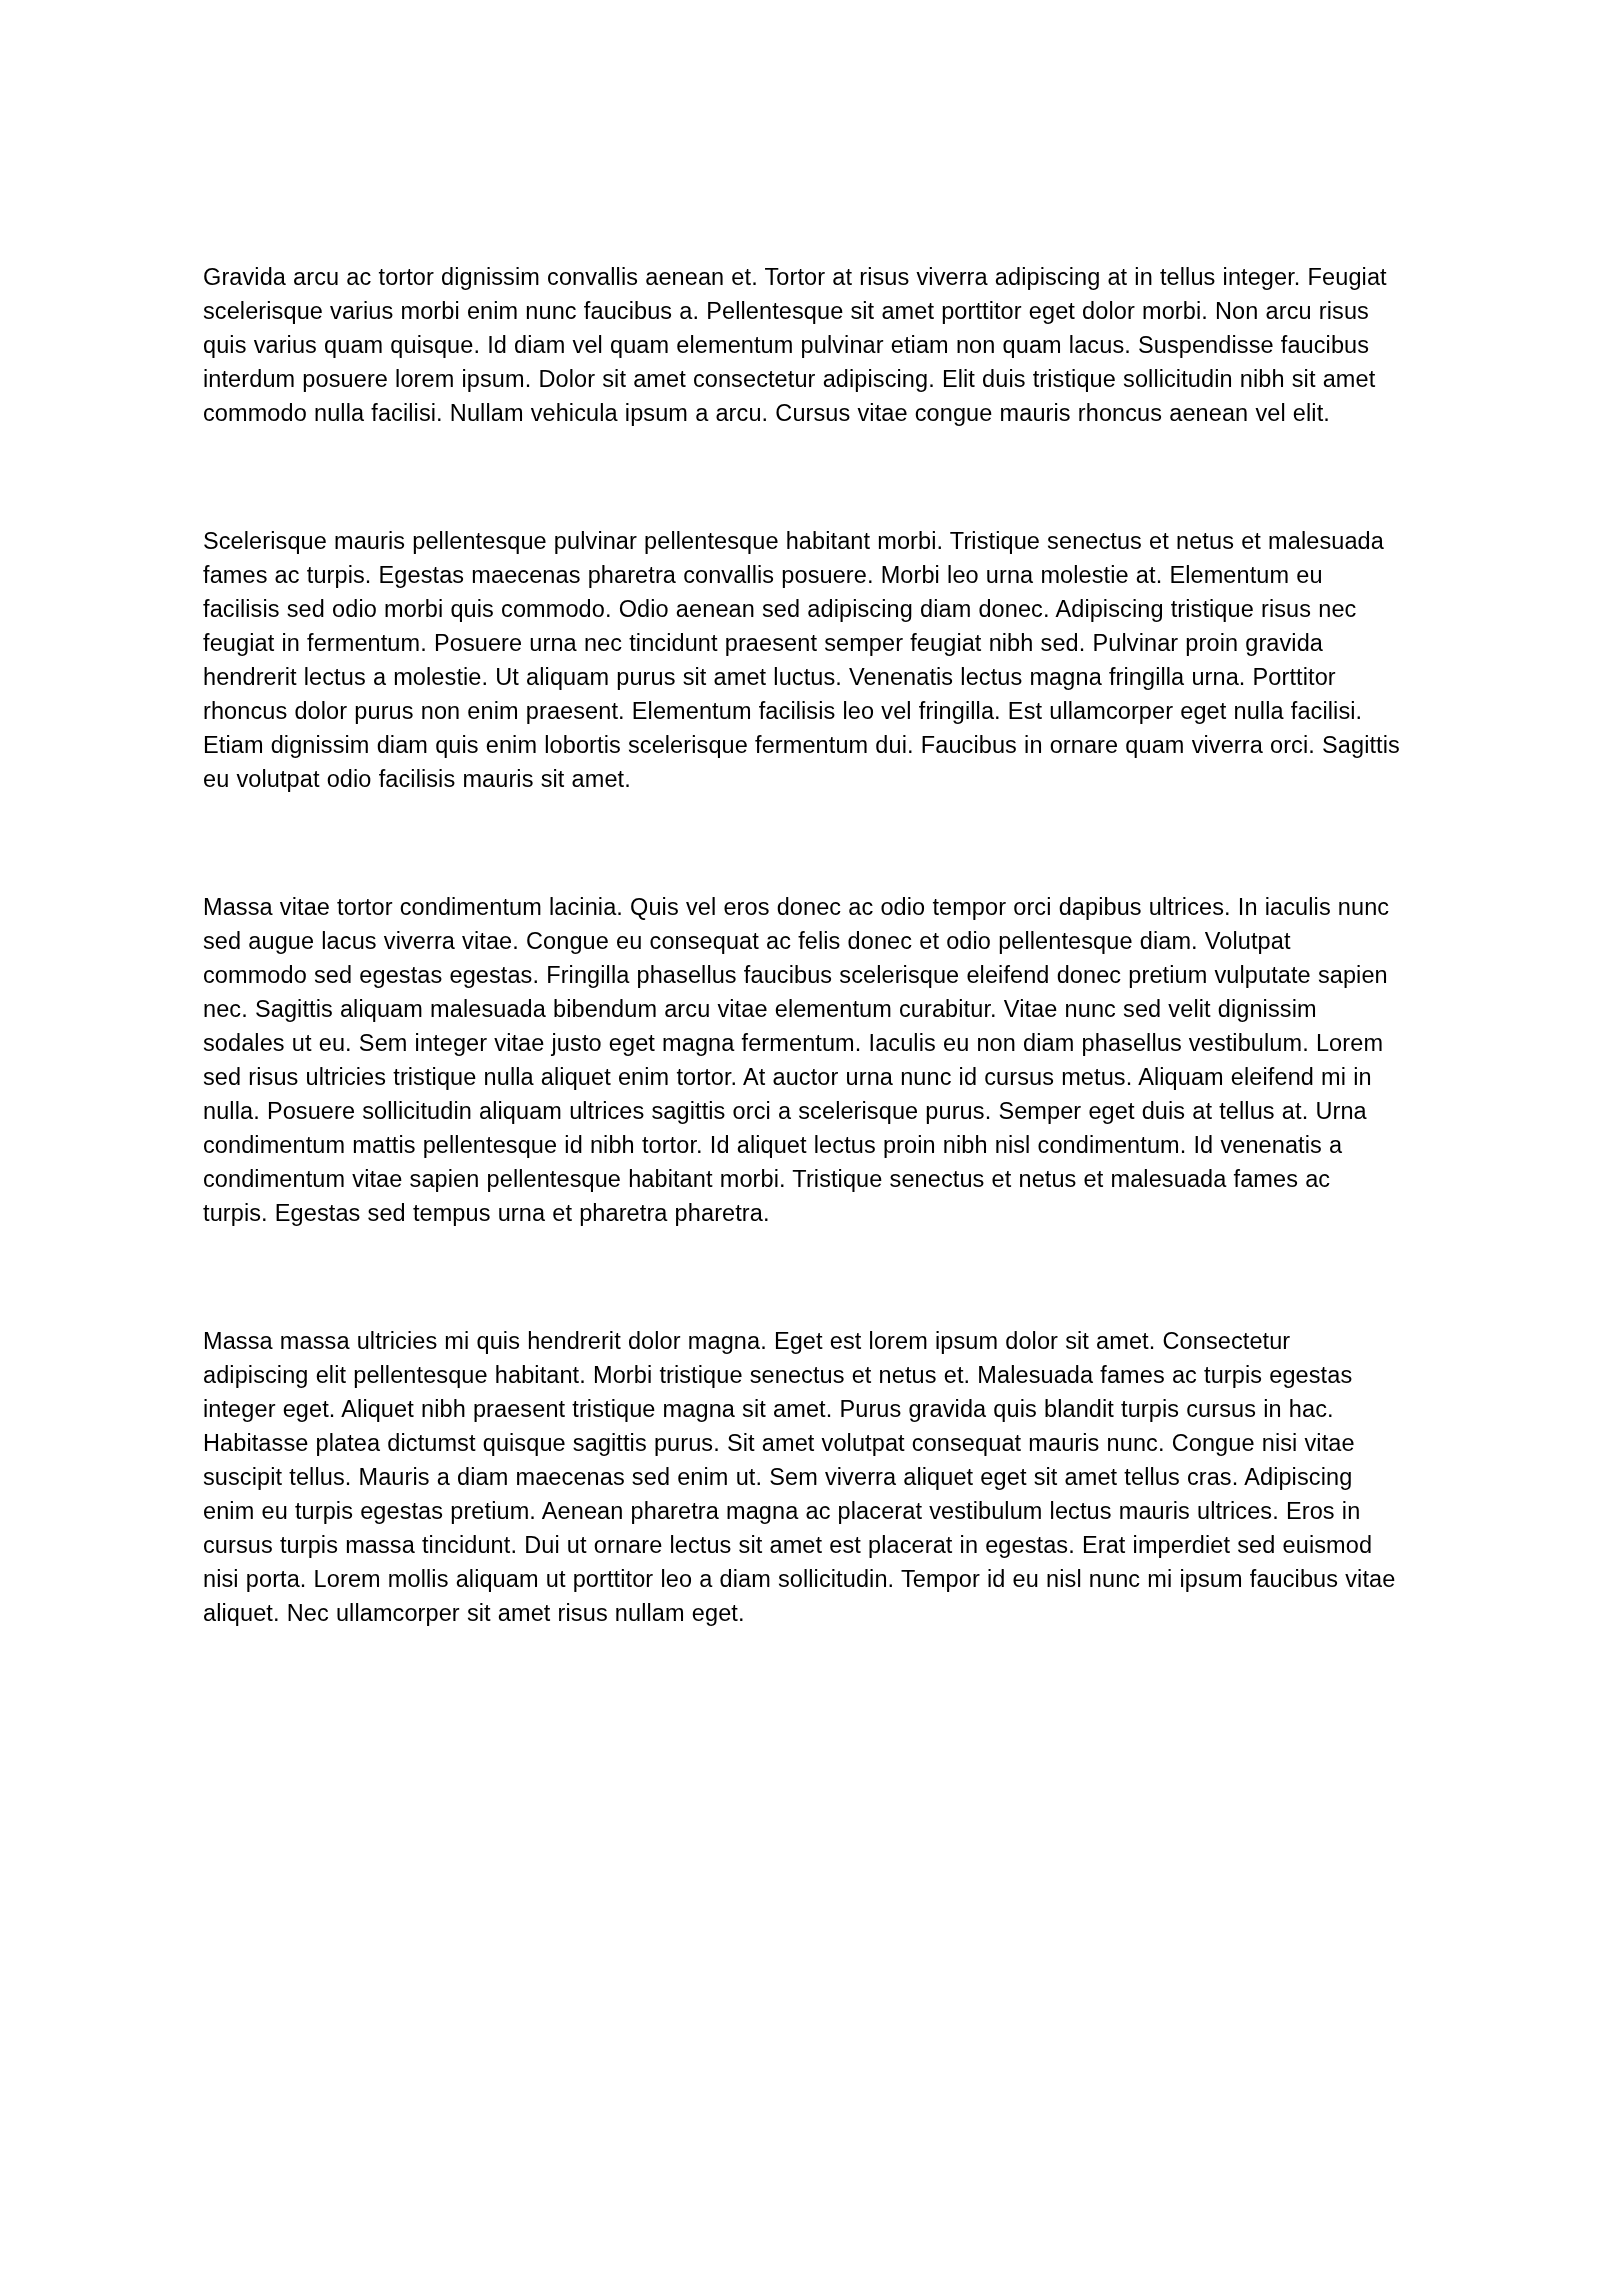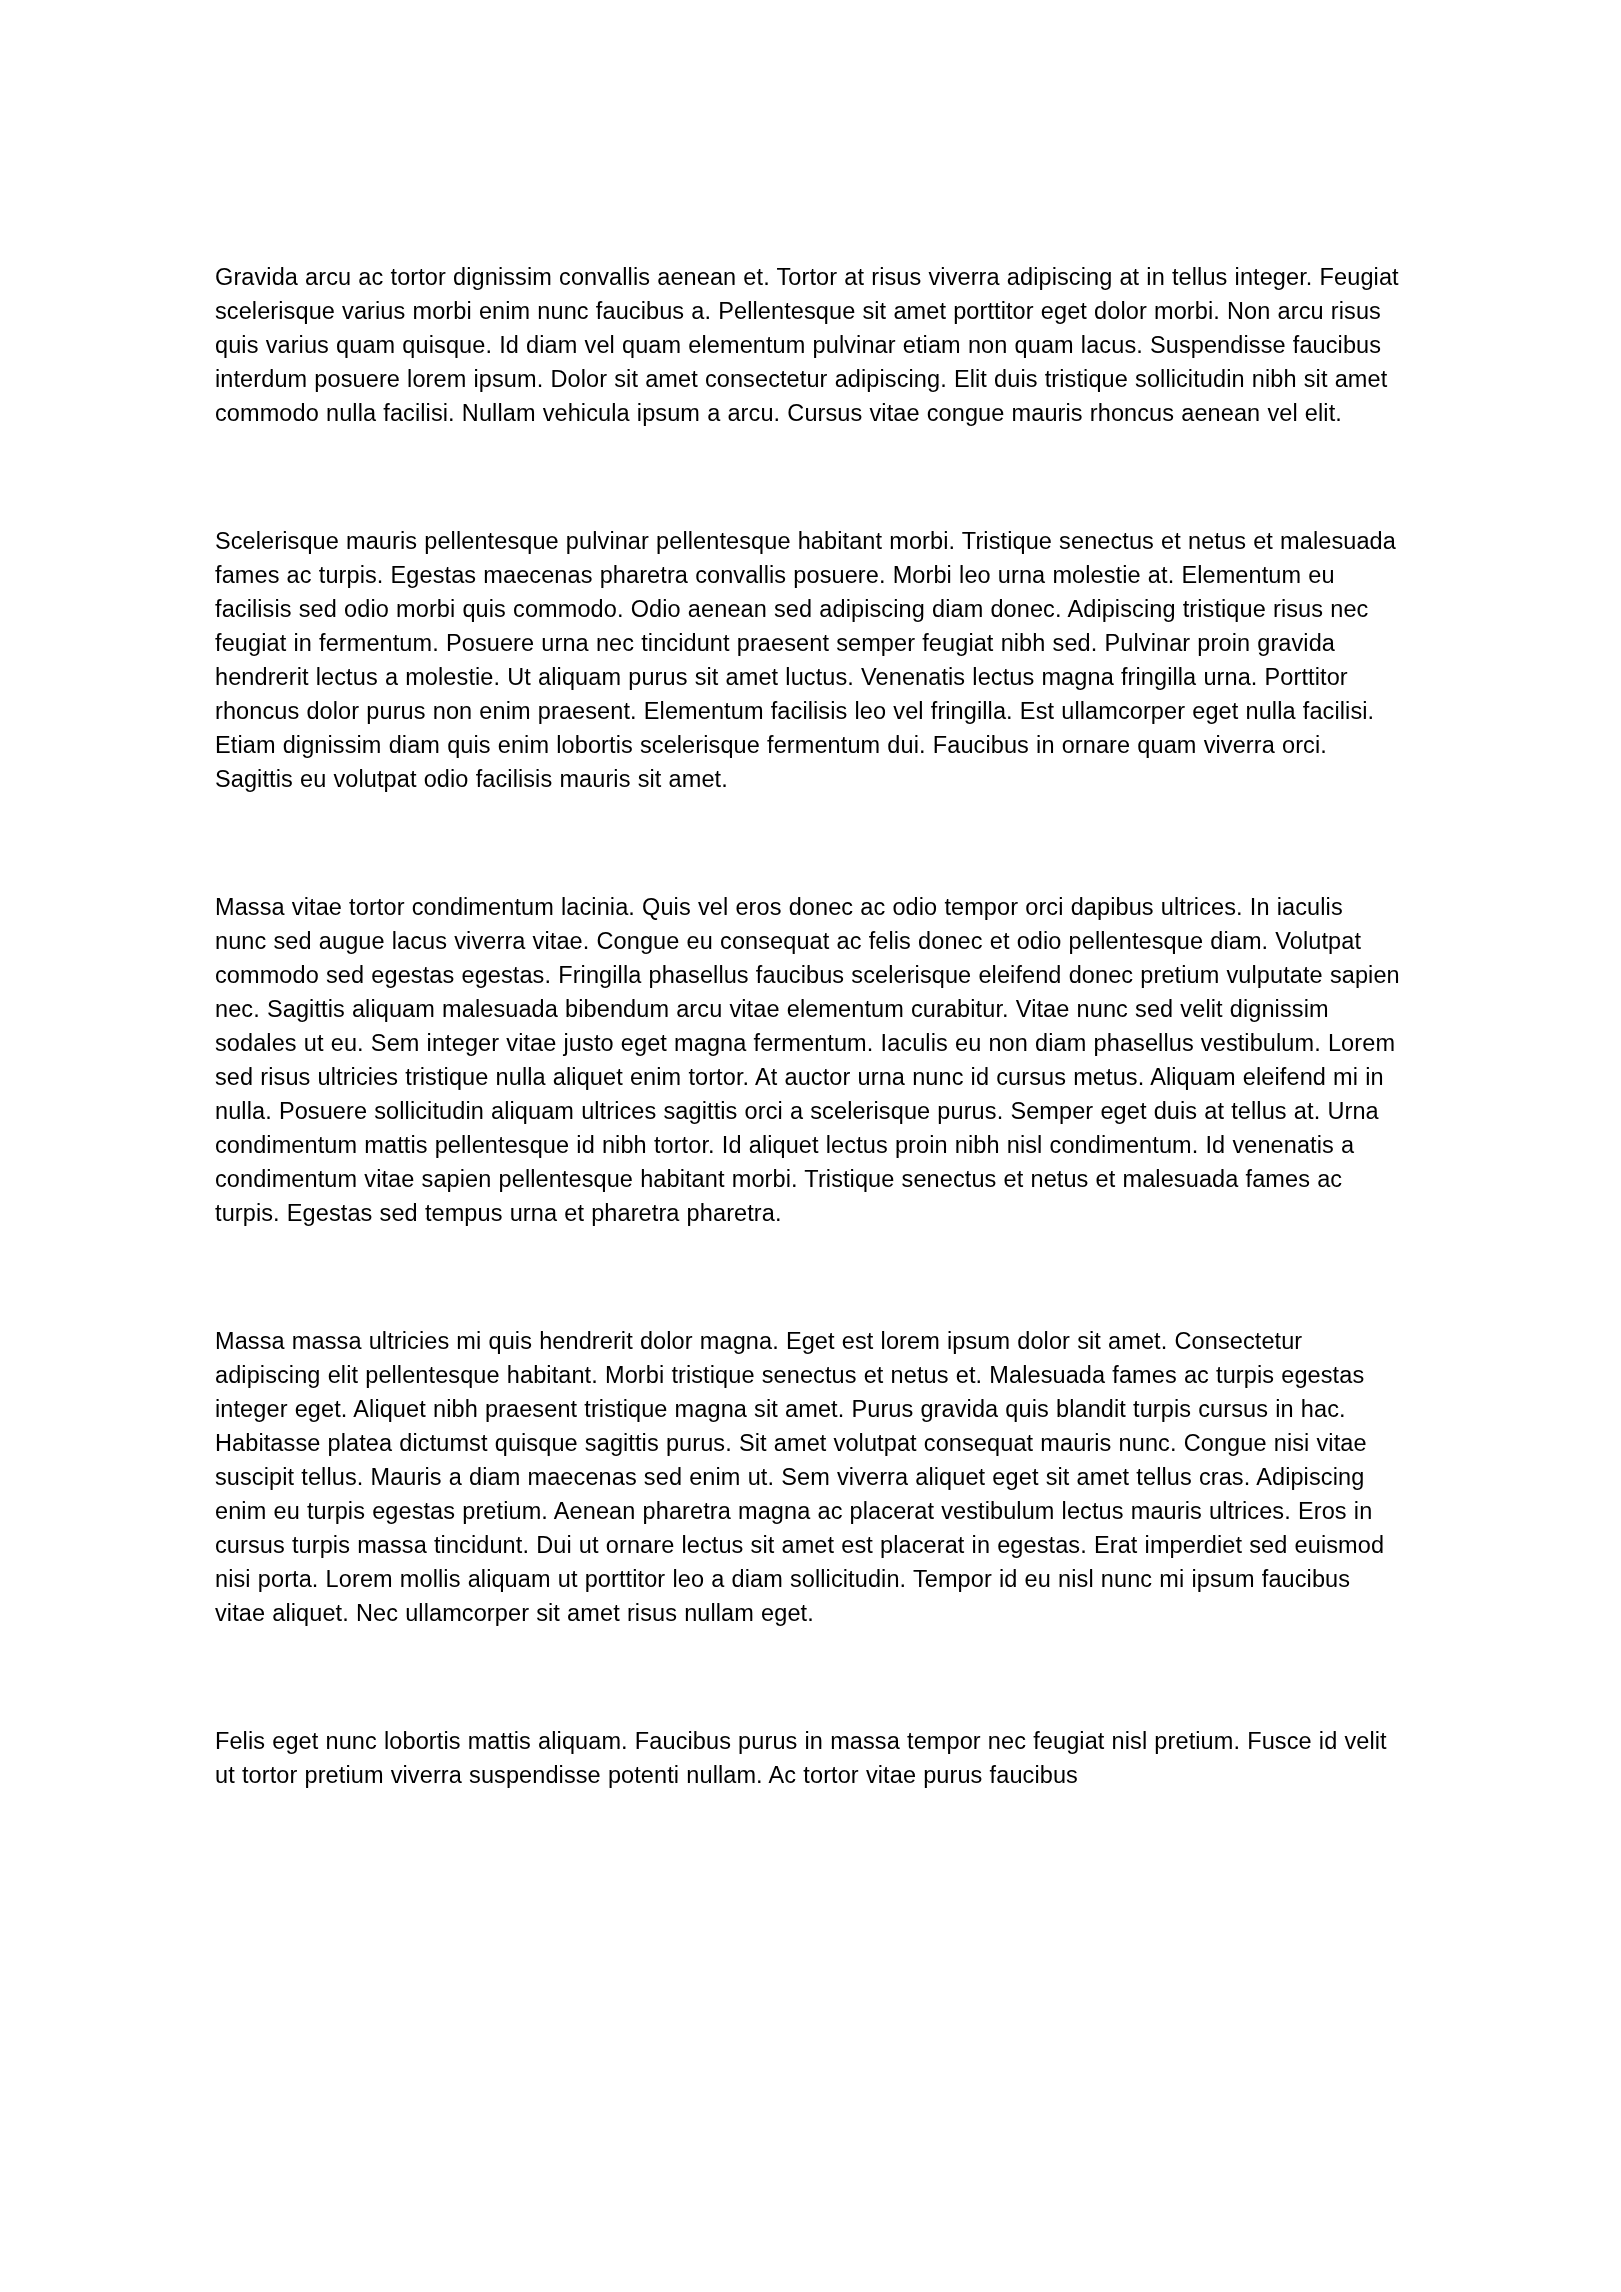--- a/index.html
+++ b/index.html
@@ -15,35 +15,34 @@
     overflow: hidden;
   }
   .page {
     box-sizing: border-box;
     width: 1621px;
     height: 2293px;
     background: #ffffff;
     padding: 260px 221px 0 199px;
   }
   p.para {
-    margin: 0 0 94px 16px;
+    margin: 0 0 94px 4px;
     font-size: 23.5px;
     line-height: 34px;
     font-weight: 400;
     text-align: left;
     letter-spacing: 0.1px;
     word-spacing: 0.5px;
   }
   p.para:last-child {
     margin-bottom: 0;
   }
 </style>
 </head>
 <body>
 
 <div class="page">
   <p class="para">Gravida arcu ac tortor dignissim convallis aenean et. Tortor at risus viverra adipiscing at in tellus integer. Feugiat scelerisque varius morbi enim nunc faucibus a. Pellentesque sit amet porttitor eget dolor morbi. Non arcu risus quis varius quam quisque. Id diam vel quam elementum pulvinar etiam non quam lacus. Suspendisse faucibus interdum posuere lorem ipsum. Dolor sit amet consectetur adipiscing. Elit duis tristique sollicitudin nibh sit amet commodo nulla facilisi. Nullam vehicula ipsum a arcu. Cursus vitae congue mauris rhoncus aenean vel elit.</p>
   <p class="para">Scelerisque mauris pellentesque pulvinar pellentesque habitant morbi. Tristique senectus et netus et malesuada fames ac turpis. Egestas maecenas pharetra convallis posuere. Morbi leo urna molestie at. Elementum eu facilisis sed odio morbi quis commodo. Odio aenean sed adipiscing diam donec. Adipiscing tristique risus nec feugiat in fermentum. Posuere urna nec tincidunt praesent semper feugiat nibh sed. Pulvinar proin gravida hendrerit lectus a molestie. Ut aliquam purus sit amet luctus. Venenatis lectus magna fringilla urna. Porttitor rhoncus dolor purus non enim praesent. Elementum facilisis leo vel fringilla. Est ullamcorper eget nulla facilisi. Etiam dignissim diam quis enim lobortis scelerisque fermentum dui. Faucibus in ornare quam viverra orci. Sagittis eu volutpat odio facilisis mauris sit amet.</p>
   <p class="para">Massa vitae tortor condimentum lacinia. Quis vel eros donec ac odio tempor orci dapibus ultrices. In iaculis nunc sed augue lacus viverra vitae. Congue eu consequat ac felis donec et odio pellentesque diam. Volutpat commodo sed egestas egestas. Fringilla phasellus faucibus scelerisque eleifend donec pretium vulputate sapien nec. Sagittis aliquam malesuada bibendum arcu vitae elementum curabitur. Vitae nunc sed velit dignissim sodales ut eu. Sem integer vitae justo eget magna fermentum. Iaculis eu non diam phasellus vestibulum. Lorem sed risus ultricies tristique nulla aliquet enim tortor. At auctor urna nunc id cursus metus. Aliquam eleifend mi in nulla. Posuere sollicitudin aliquam ultrices sagittis orci a scelerisque purus. Semper eget duis at tellus at. Urna condimentum mattis pellentesque id nibh tortor. Id aliquet lectus proin nibh nisl condimentum. Id venenatis a condimentum vitae sapien pellentesque habitant morbi. Tristique senectus et netus et malesuada fames ac turpis. Egestas sed tempus urna et pharetra pharetra.</p>
   <p class="para">Massa massa ultricies mi quis hendrerit dolor magna. Eget est lorem ipsum dolor sit amet. Consectetur adipiscing elit pellentesque habitant. Morbi tristique senectus et netus et. Malesuada fames ac turpis egestas integer eget. Aliquet nibh praesent tristique magna sit amet. Purus gravida quis blandit turpis cursus in hac. Habitasse platea dictumst quisque sagittis purus. Sit amet volutpat consequat mauris nunc. Congue nisi vitae suscipit tellus. Mauris a diam maecenas sed enim ut. Sem viverra aliquet eget sit amet tellus cras. Adipiscing enim eu turpis egestas pretium. Aenean pharetra magna ac placerat vestibulum lectus mauris ultrices. Eros in cursus turpis massa tincidunt. Dui ut ornare lectus sit amet est placerat in egestas. Erat imperdiet sed euismod nisi porta. Lorem mollis aliquam ut porttitor leo a diam sollicitudin. Tempor id eu nisl nunc mi ipsum faucibus vitae aliquet. Nec ullamcorper sit amet risus nullam eget.</p>
-  <p class="para">Felis eget nunc lobortis mattis aliquam. Faucibus purus in massa tempor nec feugiat nisl pretium. Fusce id velit ut tortor pretium viverra suspendisse potenti nullam. Ac tortor vitae purus faucibus</p>
 </div>
 
 
 </body></html>

